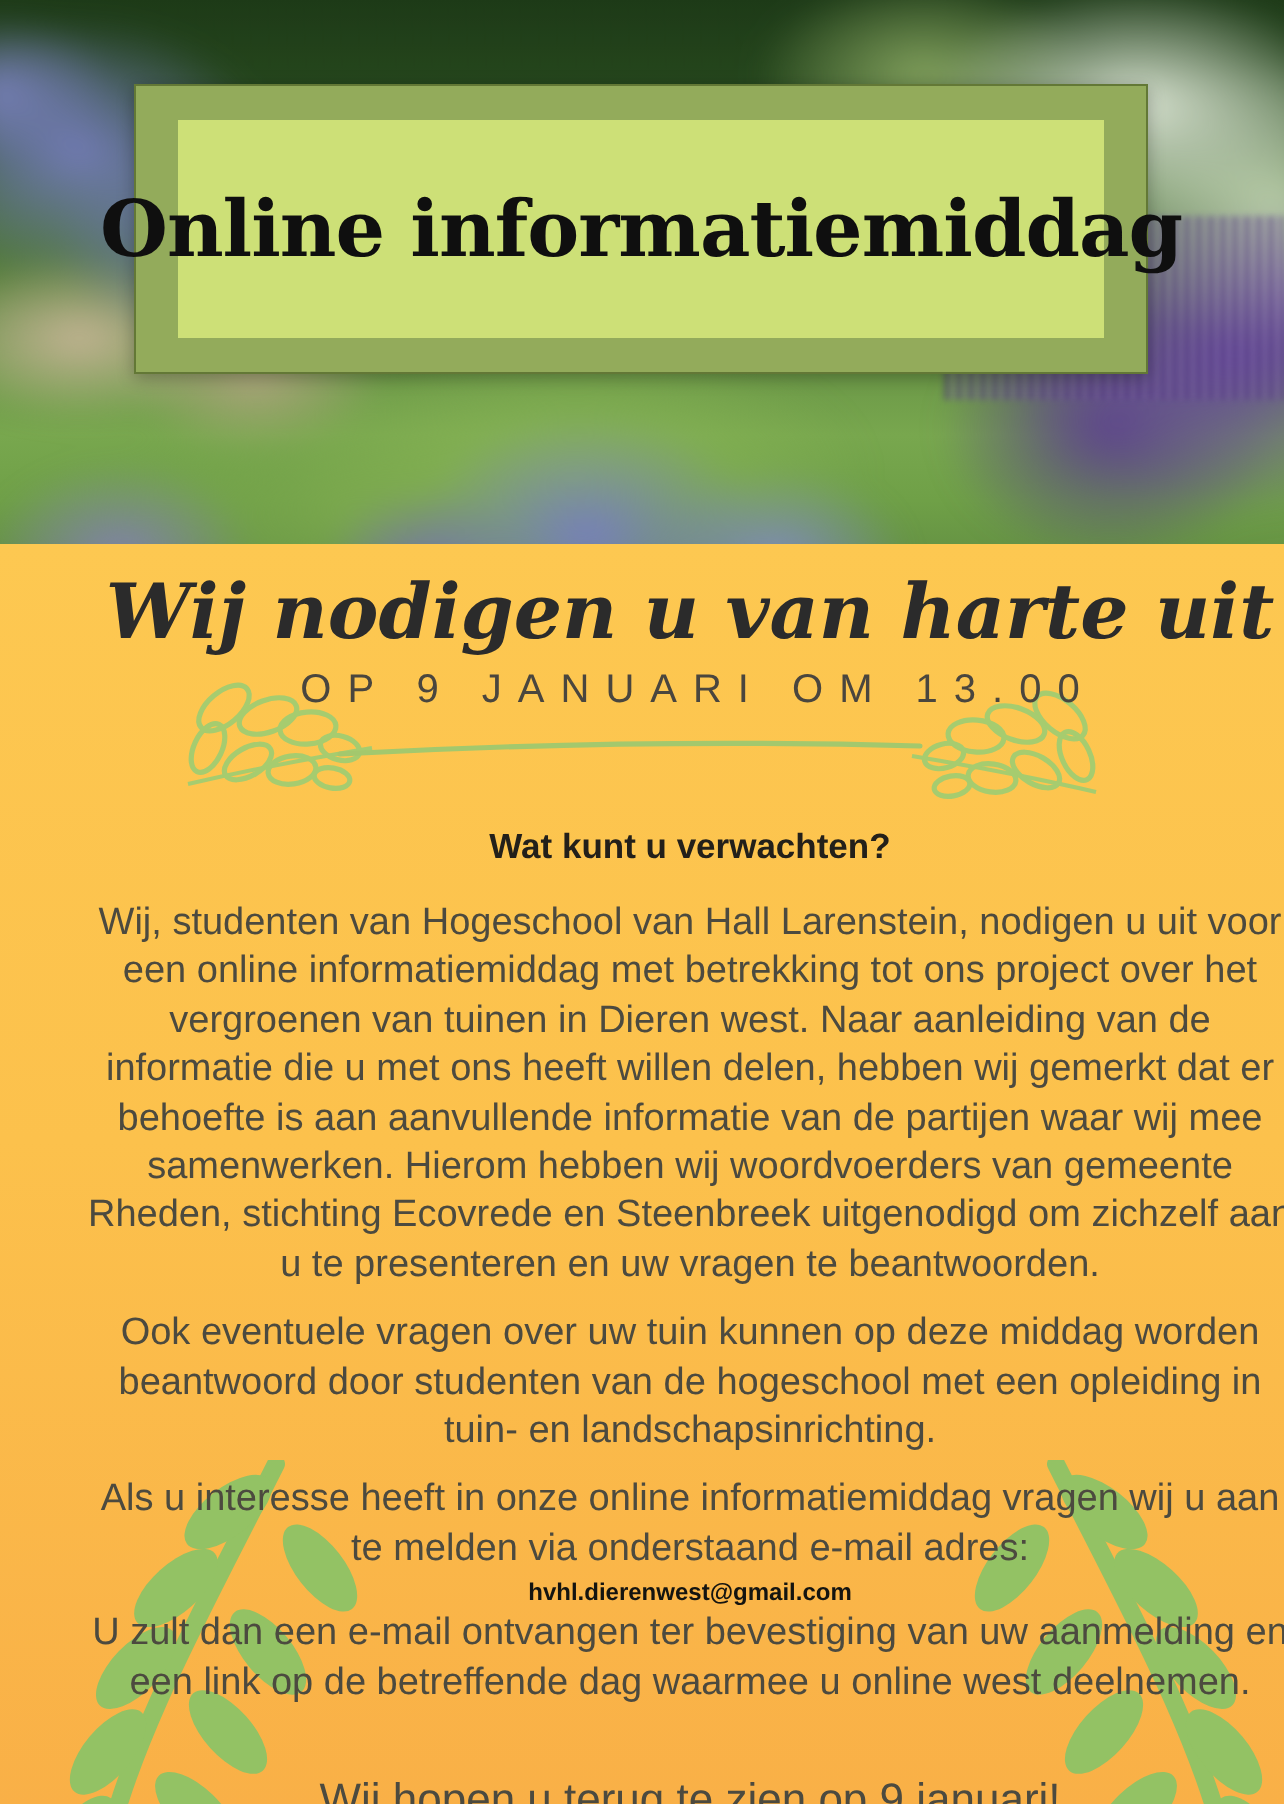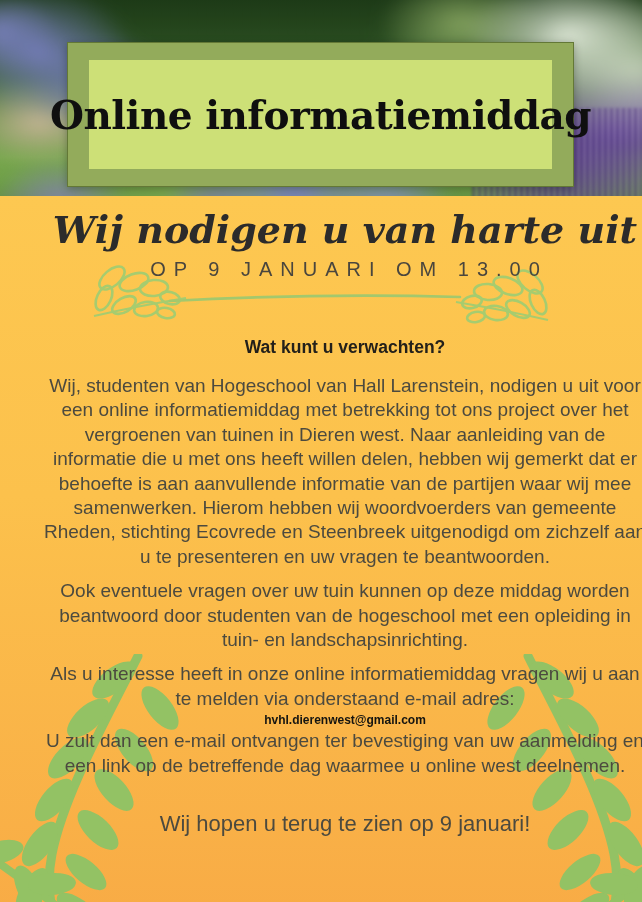--- a/index.html
+++ b/index.html
@@ -4,21 +4,21 @@
 <style>
   html,body{margin:0;padding:0;background:#ffffff;}
   .flyer{
     position:relative;width:642px;height:902px;overflow:hidden;
     font-family:"Liberation Sans", sans-serif;
     -webkit-font-smoothing:antialiased;
   }
 
   
   .photo{
-    position:relative;width:642px;height:196px;overflow:hidden;
+    position:relative;width:642px;height:272px;overflow:hidden;
     background:linear-gradient(180deg,
       #1e3b19 0%, #26471e 12%, #2f5426 24%, #426a31 38%,
       #567f3b 52%, #699546 66%, #78a74e 80%, #6fa047 92%, #679544 100%);
   }
   .photo-blobs{
     position:absolute;inset:-14px;filter:blur(7px);
     background-image:
       radial-gradient(150px 85px at 87% 22%, rgba(228,236,221,.95), rgba(228,236,221,0) 70%),
       radial-gradient(120px 70px at 71% 17%, rgba(140,170,100,.9), rgba(140,170,100,0) 70%),
       radial-gradient(170px 100px at 97% 38%, rgba(204,220,188,.85), rgba(204,220,188,0) 72%),

